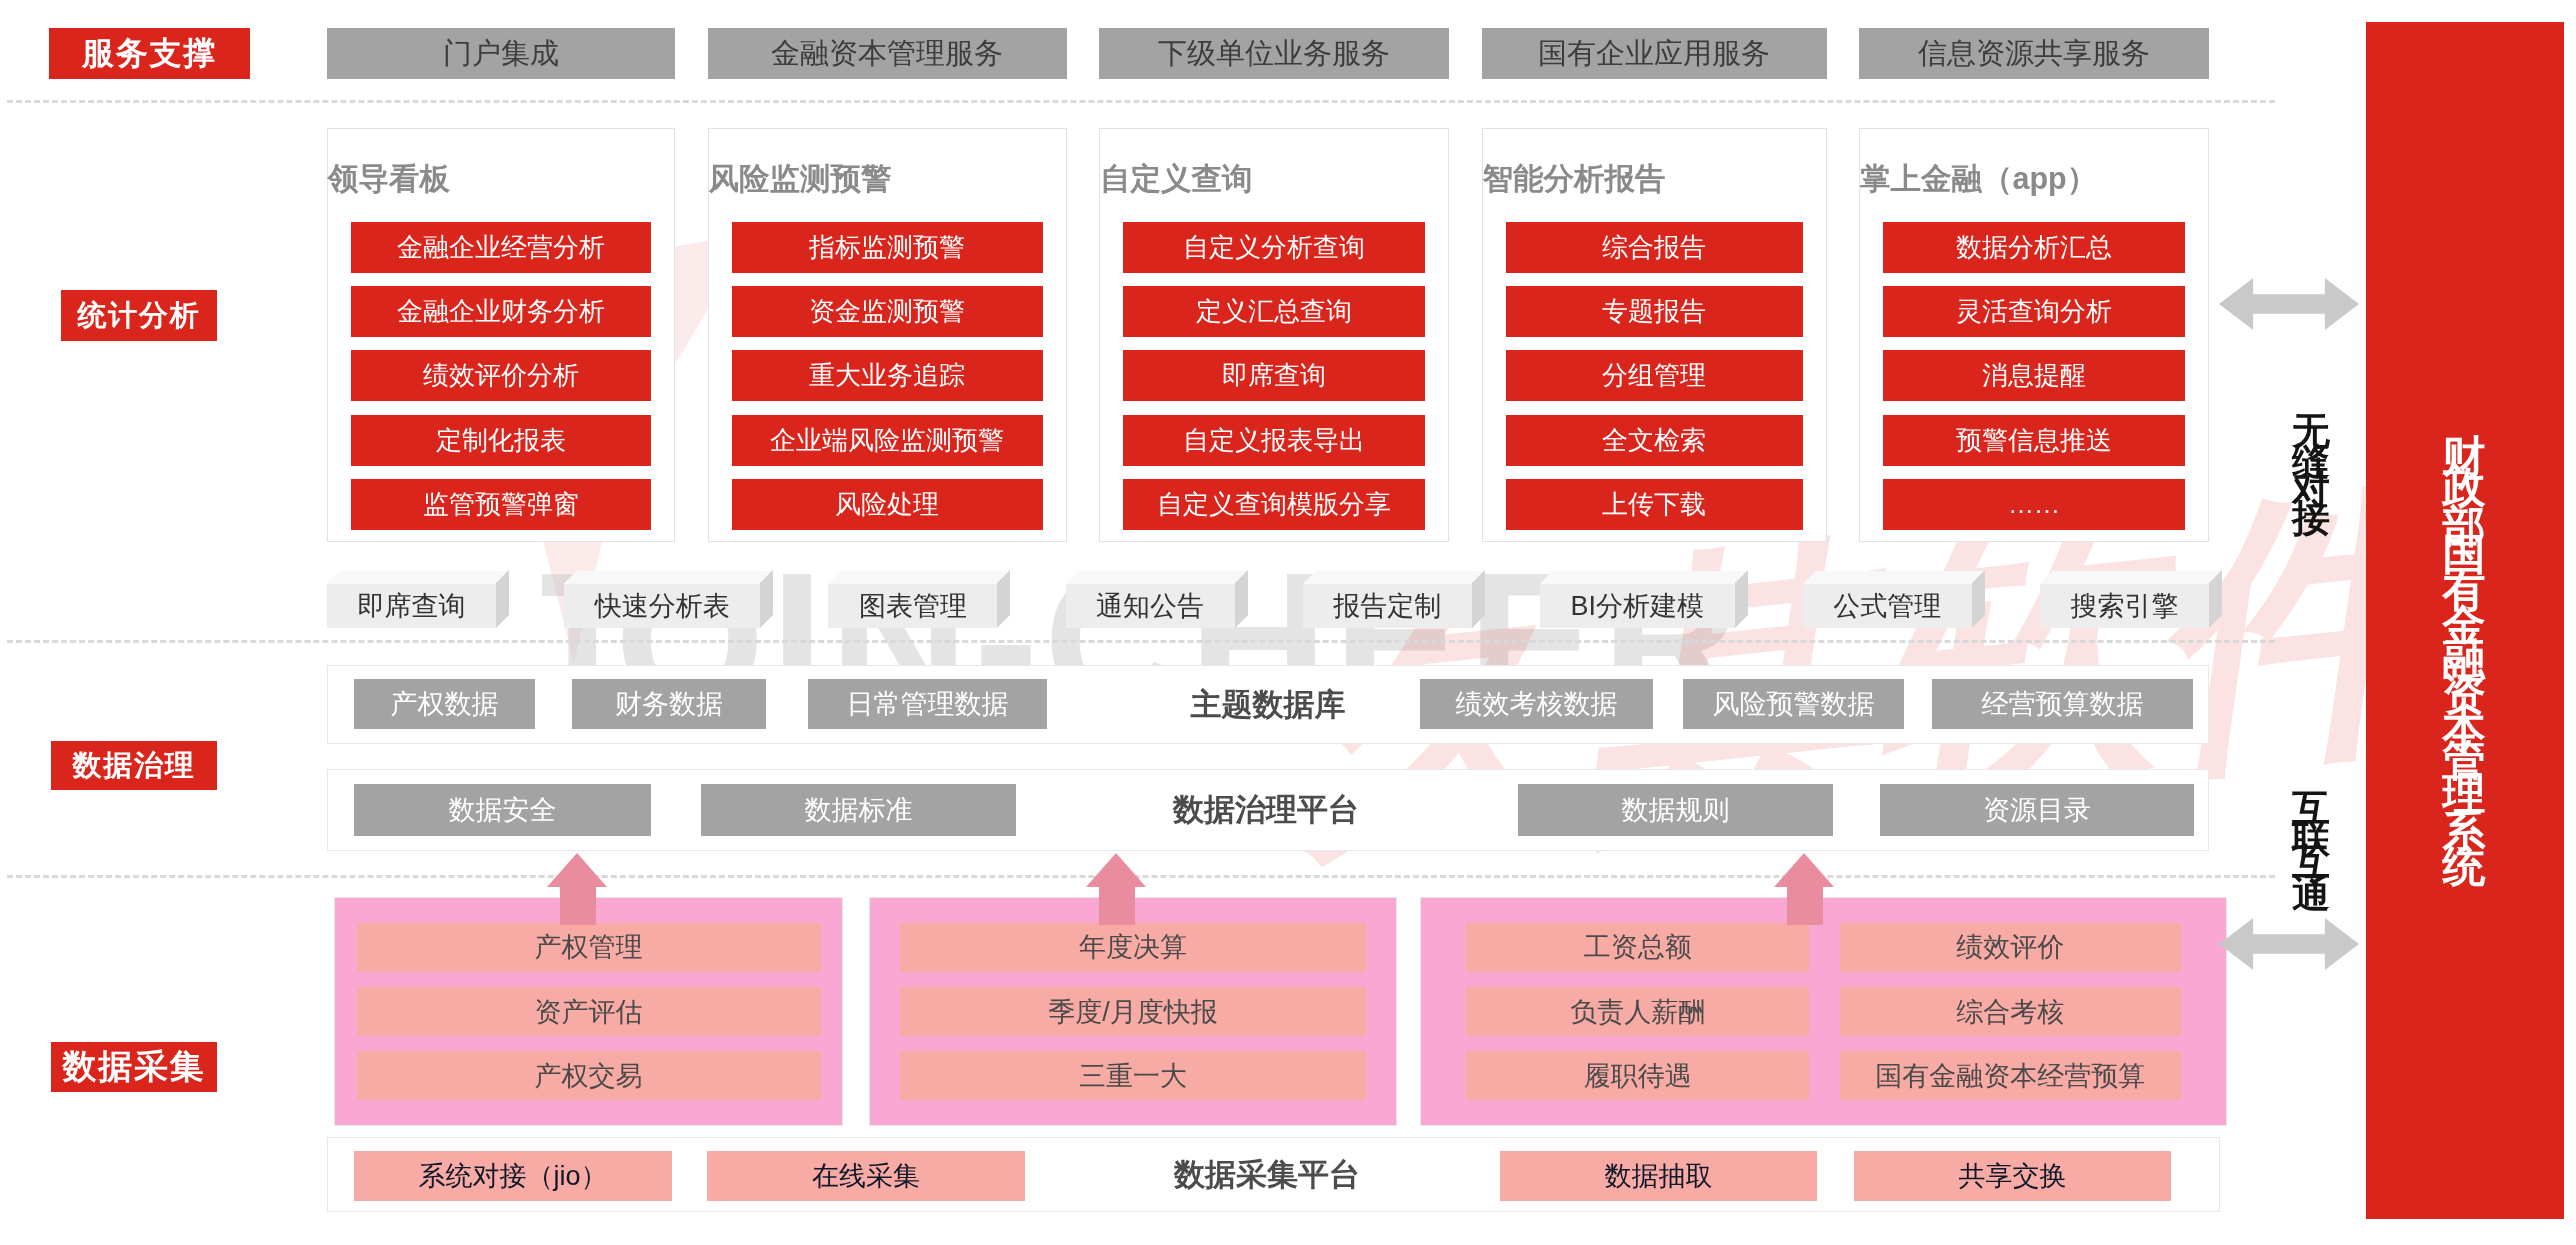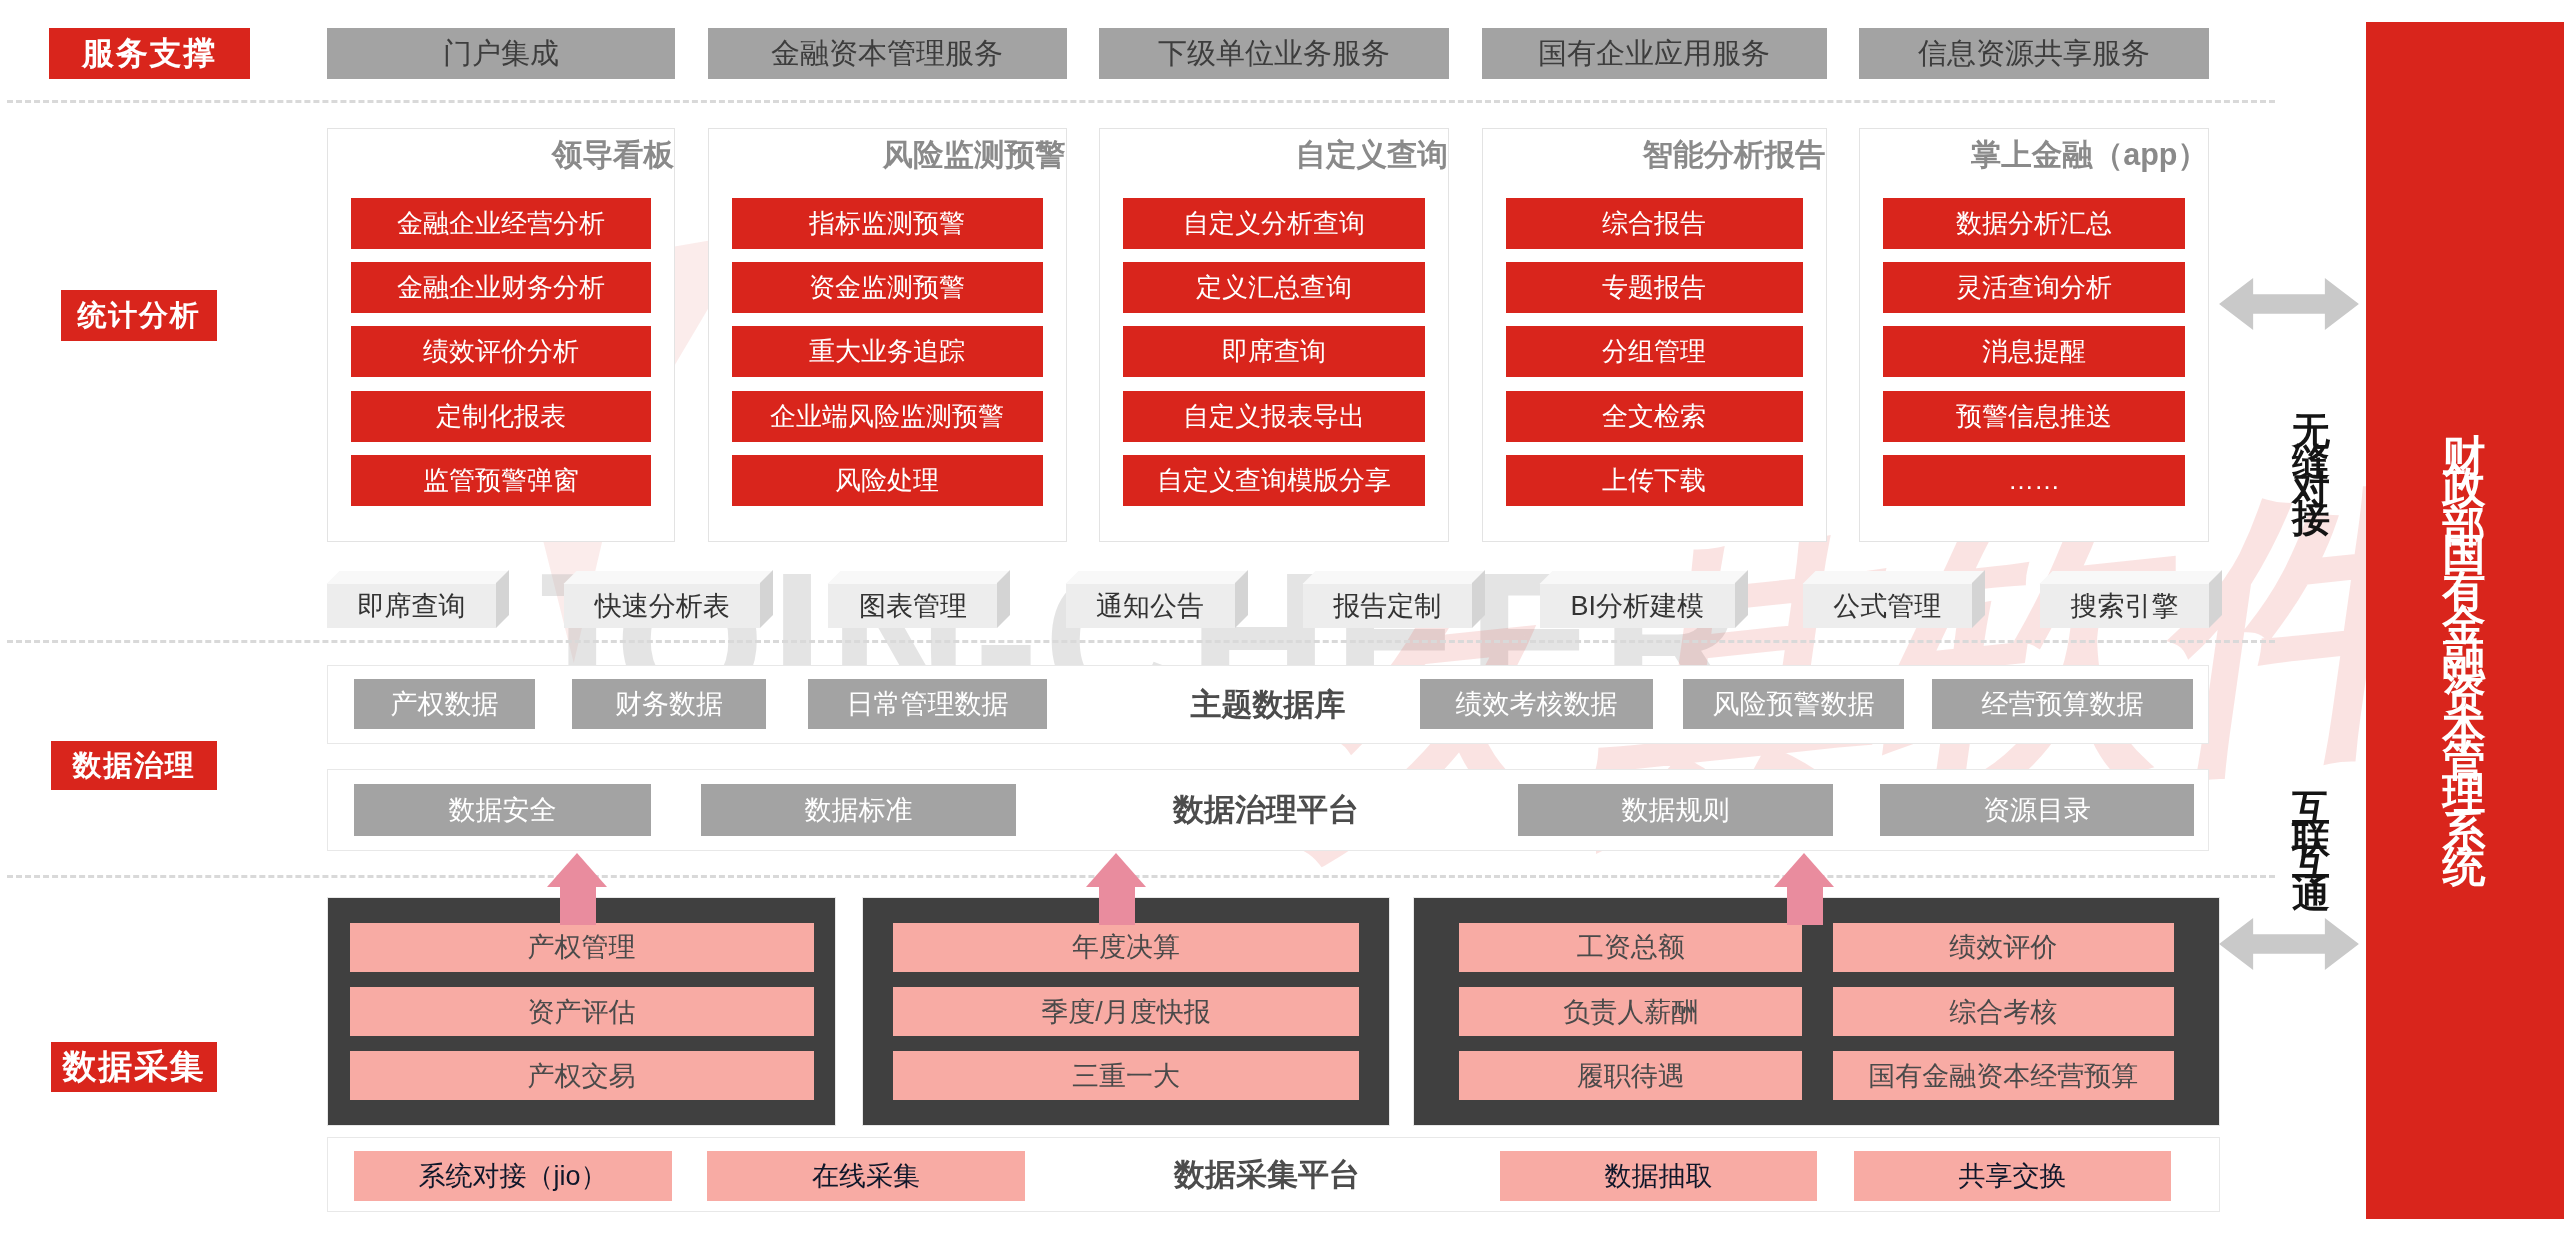--- a/index.html
+++ b/index.html
@@ -20,21 +20,21 @@
               display:flex;align-items:center;justify-content:center;letter-spacing:1.8px;}
   
   .svc-row{position:absolute;left:327px;top:28px;width:1882px;display:flex;
            justify-content:space-between;z-index:1;}
   .svc-box{height:51px;background:#a3a3a3;color:#3d3d3d;font-size:29px;
            display:flex;align-items:center;justify-content:center;}
   
   .cols{position:absolute;left:327px;top:128px;width:1882px;display:flex;
         justify-content:space-between;z-index:1;}
   .col{background:#fff;border:1.8px solid #e3e3e3;height:414px;box-sizing:border-box;}
-  .col-title{margin-top:6px;text-align:right;font-size:30.5px;font-weight:700;color:#8a8a8a;}
+  .col-title{margin-top:30px;text-align:left;font-size:30.5px;font-weight:700;color:#8a8a8a;}
   .col-items{margin-top:21.5px;display:flex;flex-direction:column;gap:13.4px;padding:0 23px;}
   .red-item{height:51px;background:#d9251c;color:#fff;font-size:26px;
             display:flex;align-items:center;justify-content:center;}
   
   .tools{position:absolute;left:327px;top:583px;width:1882px;display:flex;
          justify-content:space-between;z-index:1;}
   .tool{position:relative;height:45px;background:#ededed;color:#333;font-size:27px;
         display:flex;align-items:center;justify-content:center;padding:0 30.5px;}
   .tool::before{content:"";position:absolute;left:0;top:-12.5px;width:100%;height:12.5px;
         background:#f8f8f8;transform:skewX(-45deg);transform-origin:0 100%;}
@@ -48,21 +48,21 @@
   .pink-box{position:absolute;background:#f8aba4;color:#0f172a;font-size:27px;
             display:flex;align-items:center;justify-content:center;}
   .row-title{position:absolute;top:50%;transform:translate(-50%,-50%);font-size:31px;
              font-weight:800;color:#4c4c4c;white-space:nowrap;}
   
   .up-arrow{position:absolute;z-index:3;width:61px;}
   .up-arrow .head{width:0;height:0;border-left:30.5px solid transparent;
         border-right:30.5px solid transparent;border-bottom:34px solid #e98c9e;}
   .up-arrow .stem{width:36px;height:38px;background:#e98c9e;margin:0 auto;}
   
-  .col-box{position:absolute;background:#404040;border:1.8px solid #e8e8e8;box-sizing:border-box;z-index:1;}
+  .col-box{position:absolute;background:#f9a8d4;border:1.8px solid #e8e8e8;box-sizing:border-box;z-index:1;margin-left:7px;}
   .c-flex{display:flex;flex-direction:column;align-items:center;justify-content:center;gap:15.2px;}
   .c-flex .pink-item{height:49px;background:#f8aba4;color:#4a4a4a;font-size:27px;
         display:flex;align-items:center;justify-content:center;}
   .c-grid{display:grid;grid-template-columns:343px 341px;column-gap:30.5px;row-gap:15.2px;
         justify-content:center;align-content:center;}
   .c-grid .pink-item{height:49px;background:#f8aba4;color:#4a4a4a;font-size:27px;
         display:flex;align-items:center;justify-content:center;}
   
   .h-arrow{position:absolute;z-index:2;}
   .v-text{position:absolute;left:2282px;width:54px;writing-mode:vertical-rl;text-align:center;

